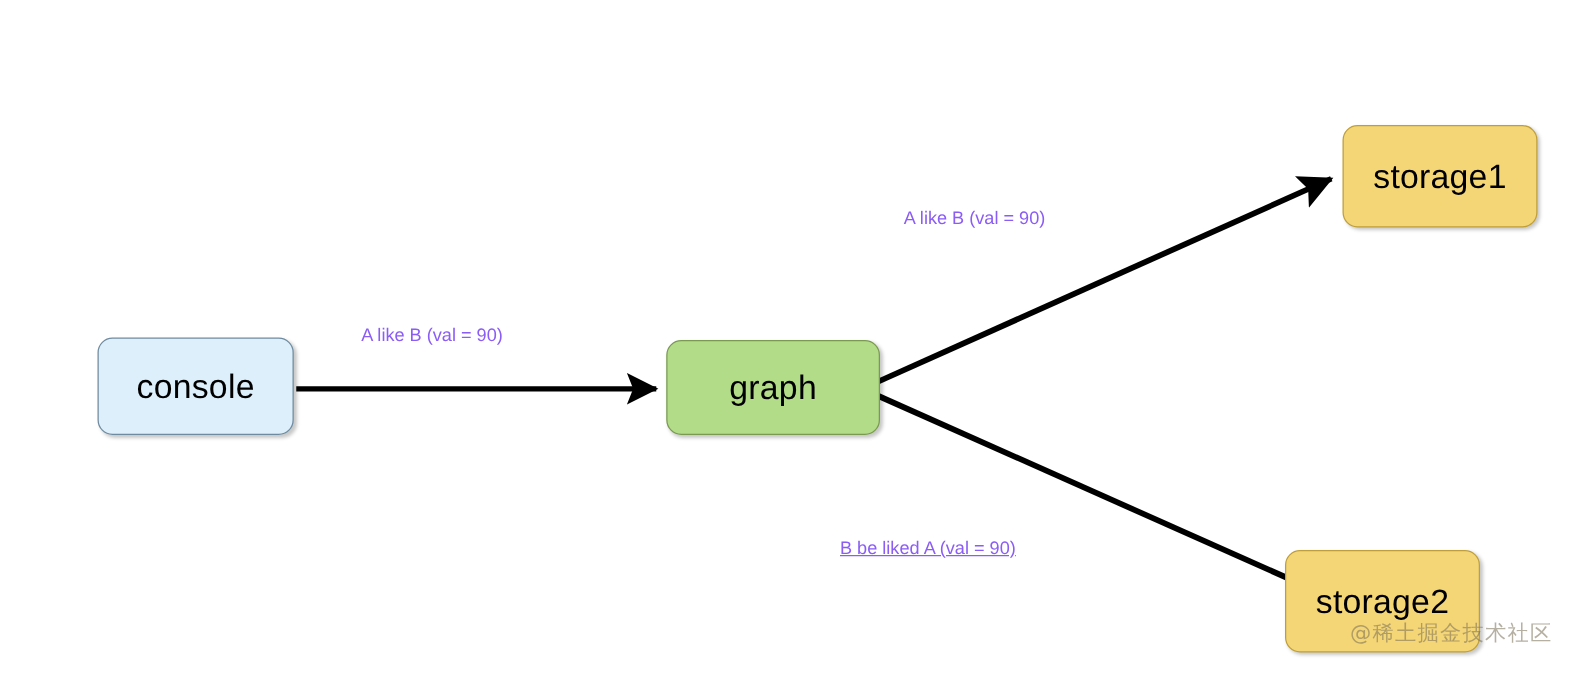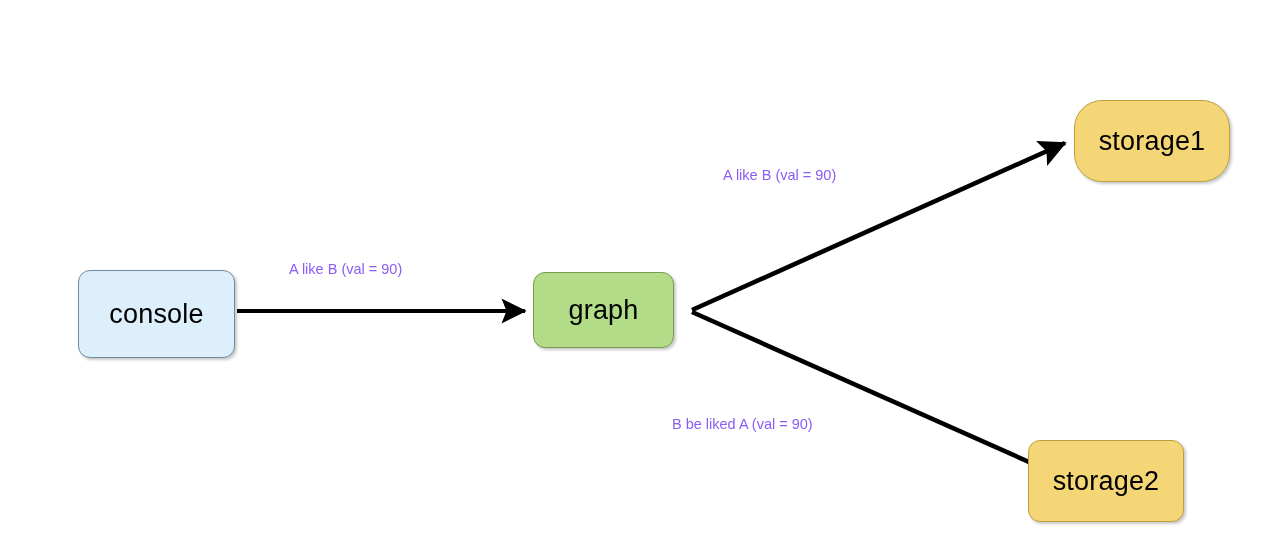--- a/index.html
+++ b/index.html
@@ -38,41 +38,40 @@
     box-shadow: 2px 2px 3px rgba(0,0,0,0.22);
   }
   .node-label {
     display: block;
     white-space: nowrap;
   }
   #node-console {
     left: 78px;
     top: 270px;
     width: 157px;
-    height: 88px;
+    height: 78px;
     background: #dceffb;
     border-color: #7severe;
   }
   #node-console { border-color: #6f8ba0; }
   #node-graph {
     left: 533px;
     top: 272px;
-    width: 141px;
+    width: 171px;
     height: 76px;
     background: #b2dc87;
     border-color: #7a9a52;
   }
   #node-storage1 {
     left: 1074px;
     top: 100px;
     width: 156px;
     height: 82px;
     background: #f5d677;
     border-color: #bf9f3c;
-    border-radius: 28px;
   }
   #node-storage2 {
     left: 1028px;
     top: 440px;
     width: 156px;
     height: 82px;
     background: #f5d677;
     border-color: #bf9f3c;
   }
   .edge-label {
@@ -85,21 +84,22 @@
   #label-mid {
     left: 289px;
     top: 256px;
   }
   #label-top {
     left: 723px;
     top: 162px;
   }
   #label-bottom {
     left: 672px;
-    top: 411px;
+    top: 426px;
+    text-decoration: underline;
   }
   .edge-label .line2 {
     display: block;
   }
   #watermark {
     position: absolute;
     left: 1080px;
     top: 497px;
     font-size: 17px;
     line-height: 20px;
@@ -149,14 +149,15 @@
   </div>
 
   <div class="edge-label" id="label-top">
     <span>A like B (val = 90)</span>
   </div>
 
   <div class="edge-label" id="label-bottom">
     <span>B be liked A (val = 90)</span>
   </div>
 
+  <div id="watermark">@稀土掘金技术社区</div>
 
 </div>
 
 </body></html>

